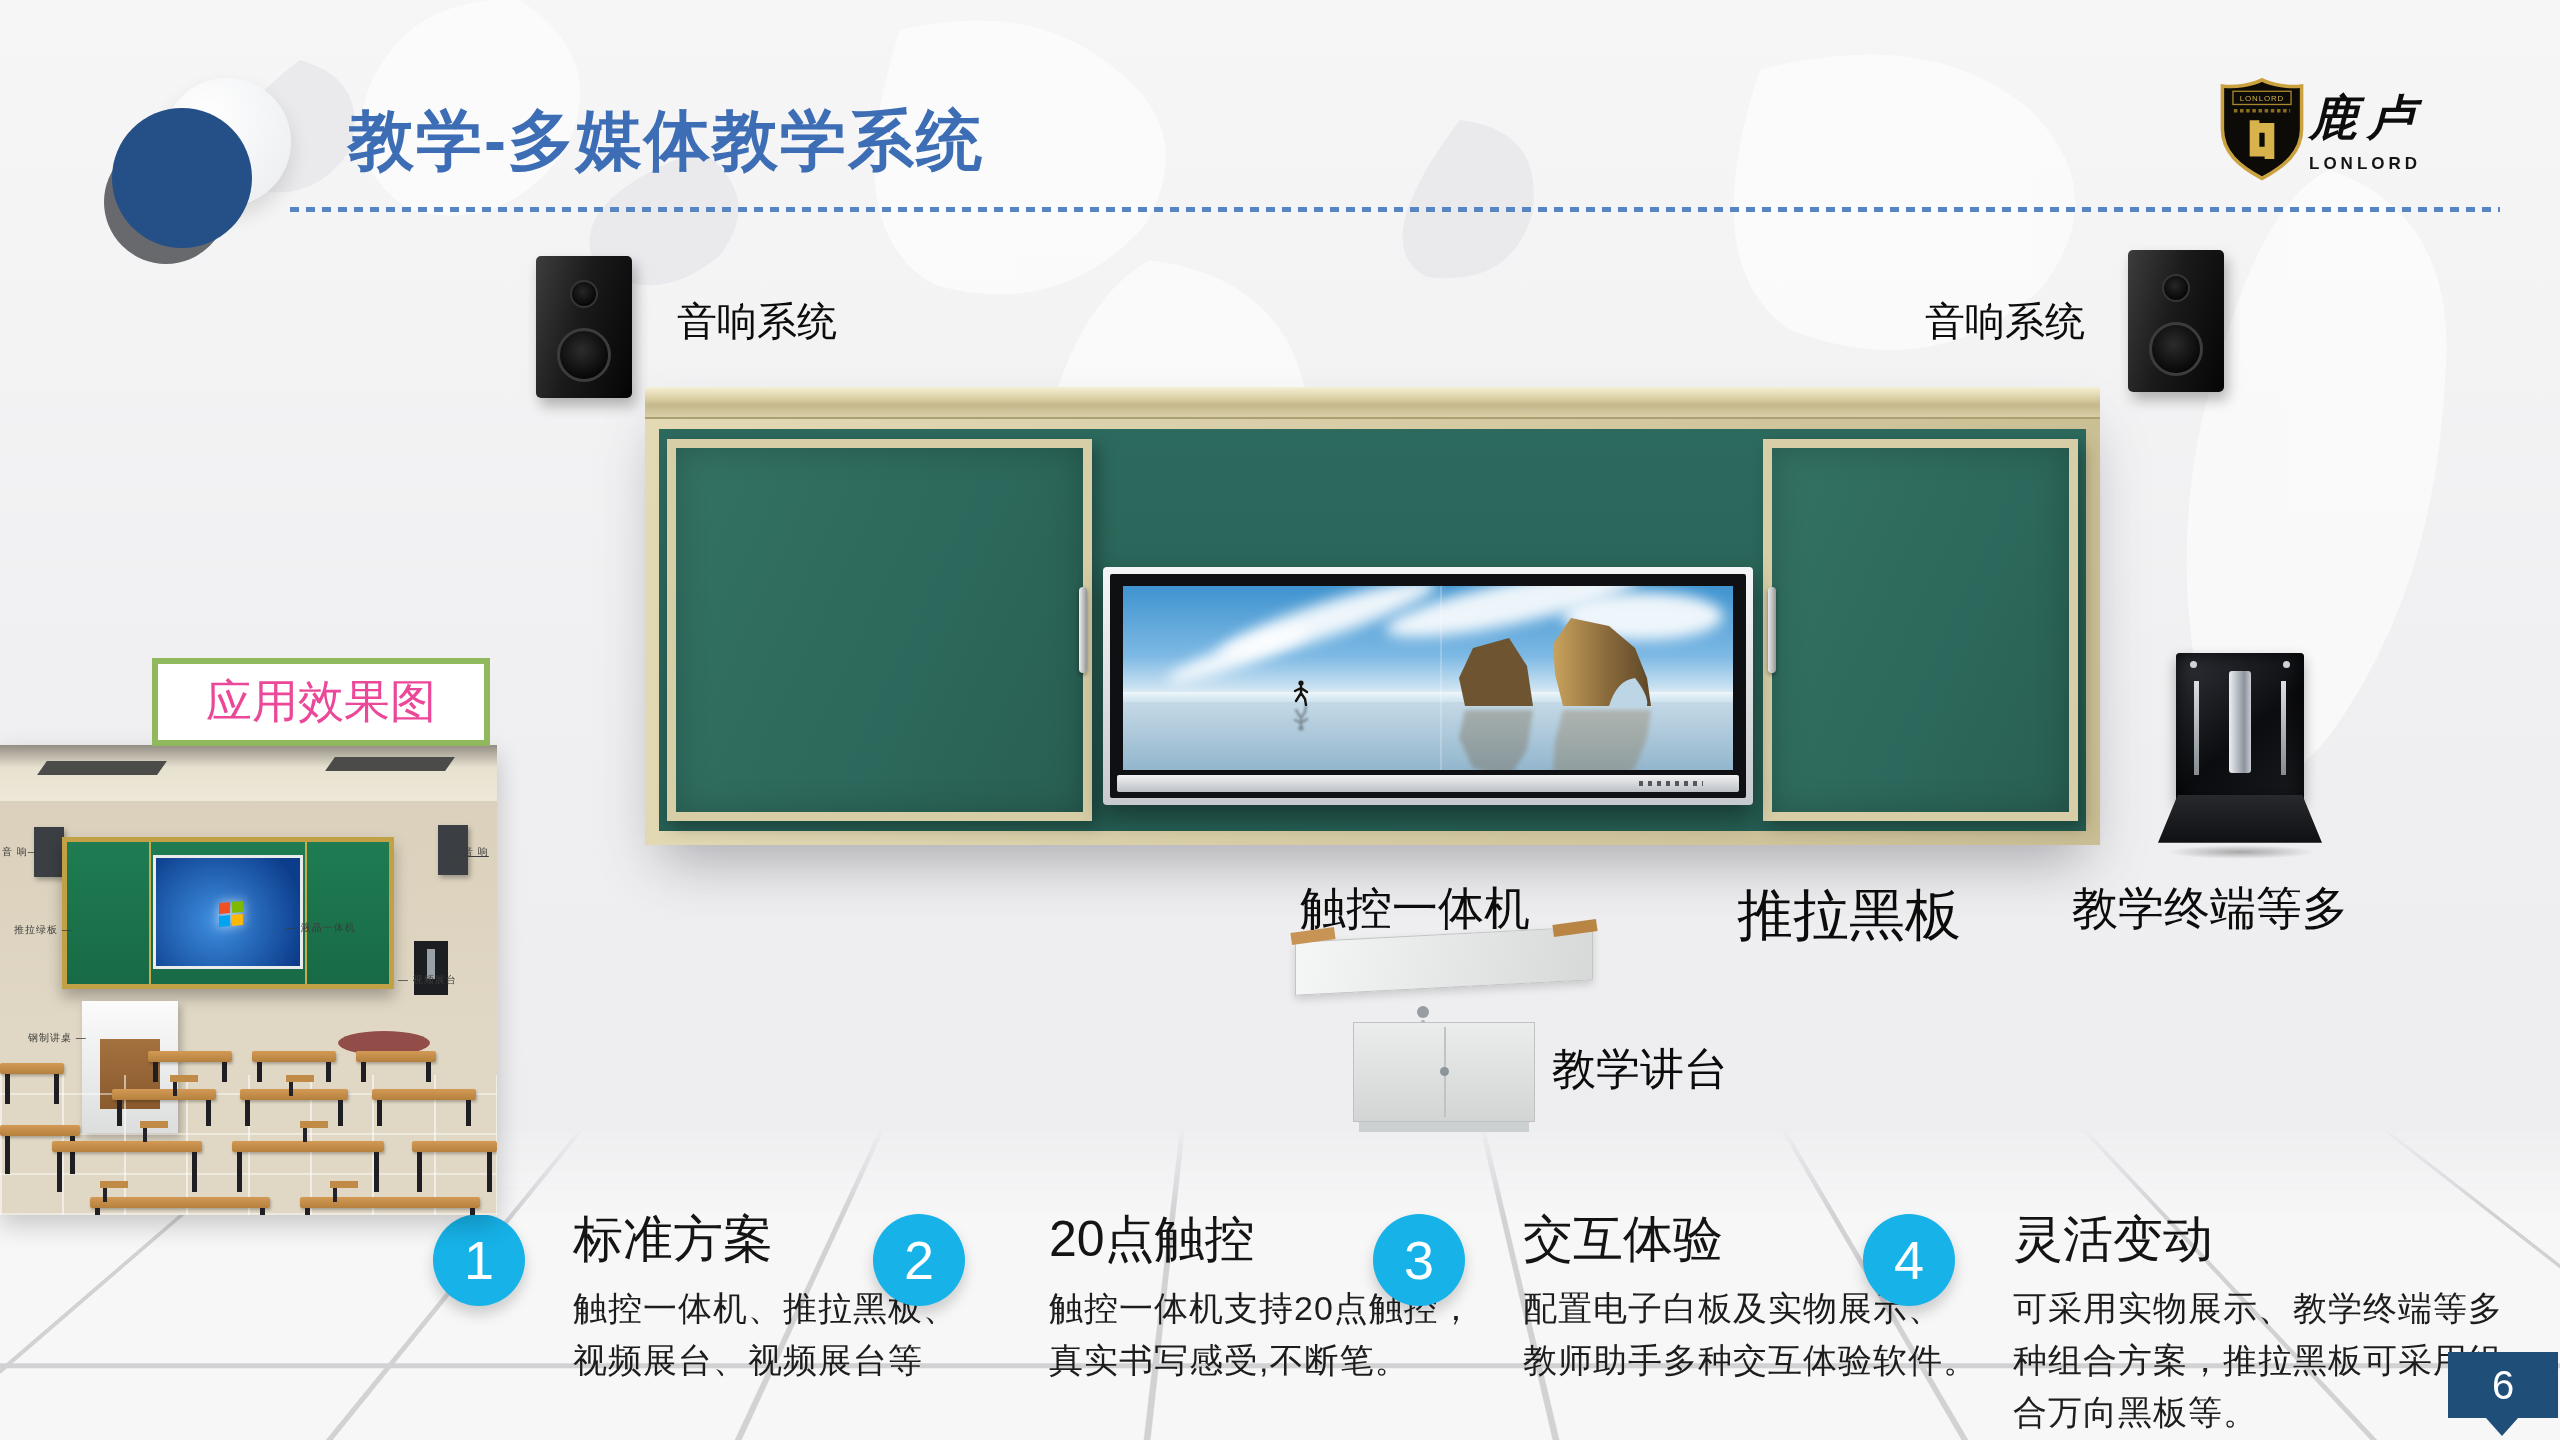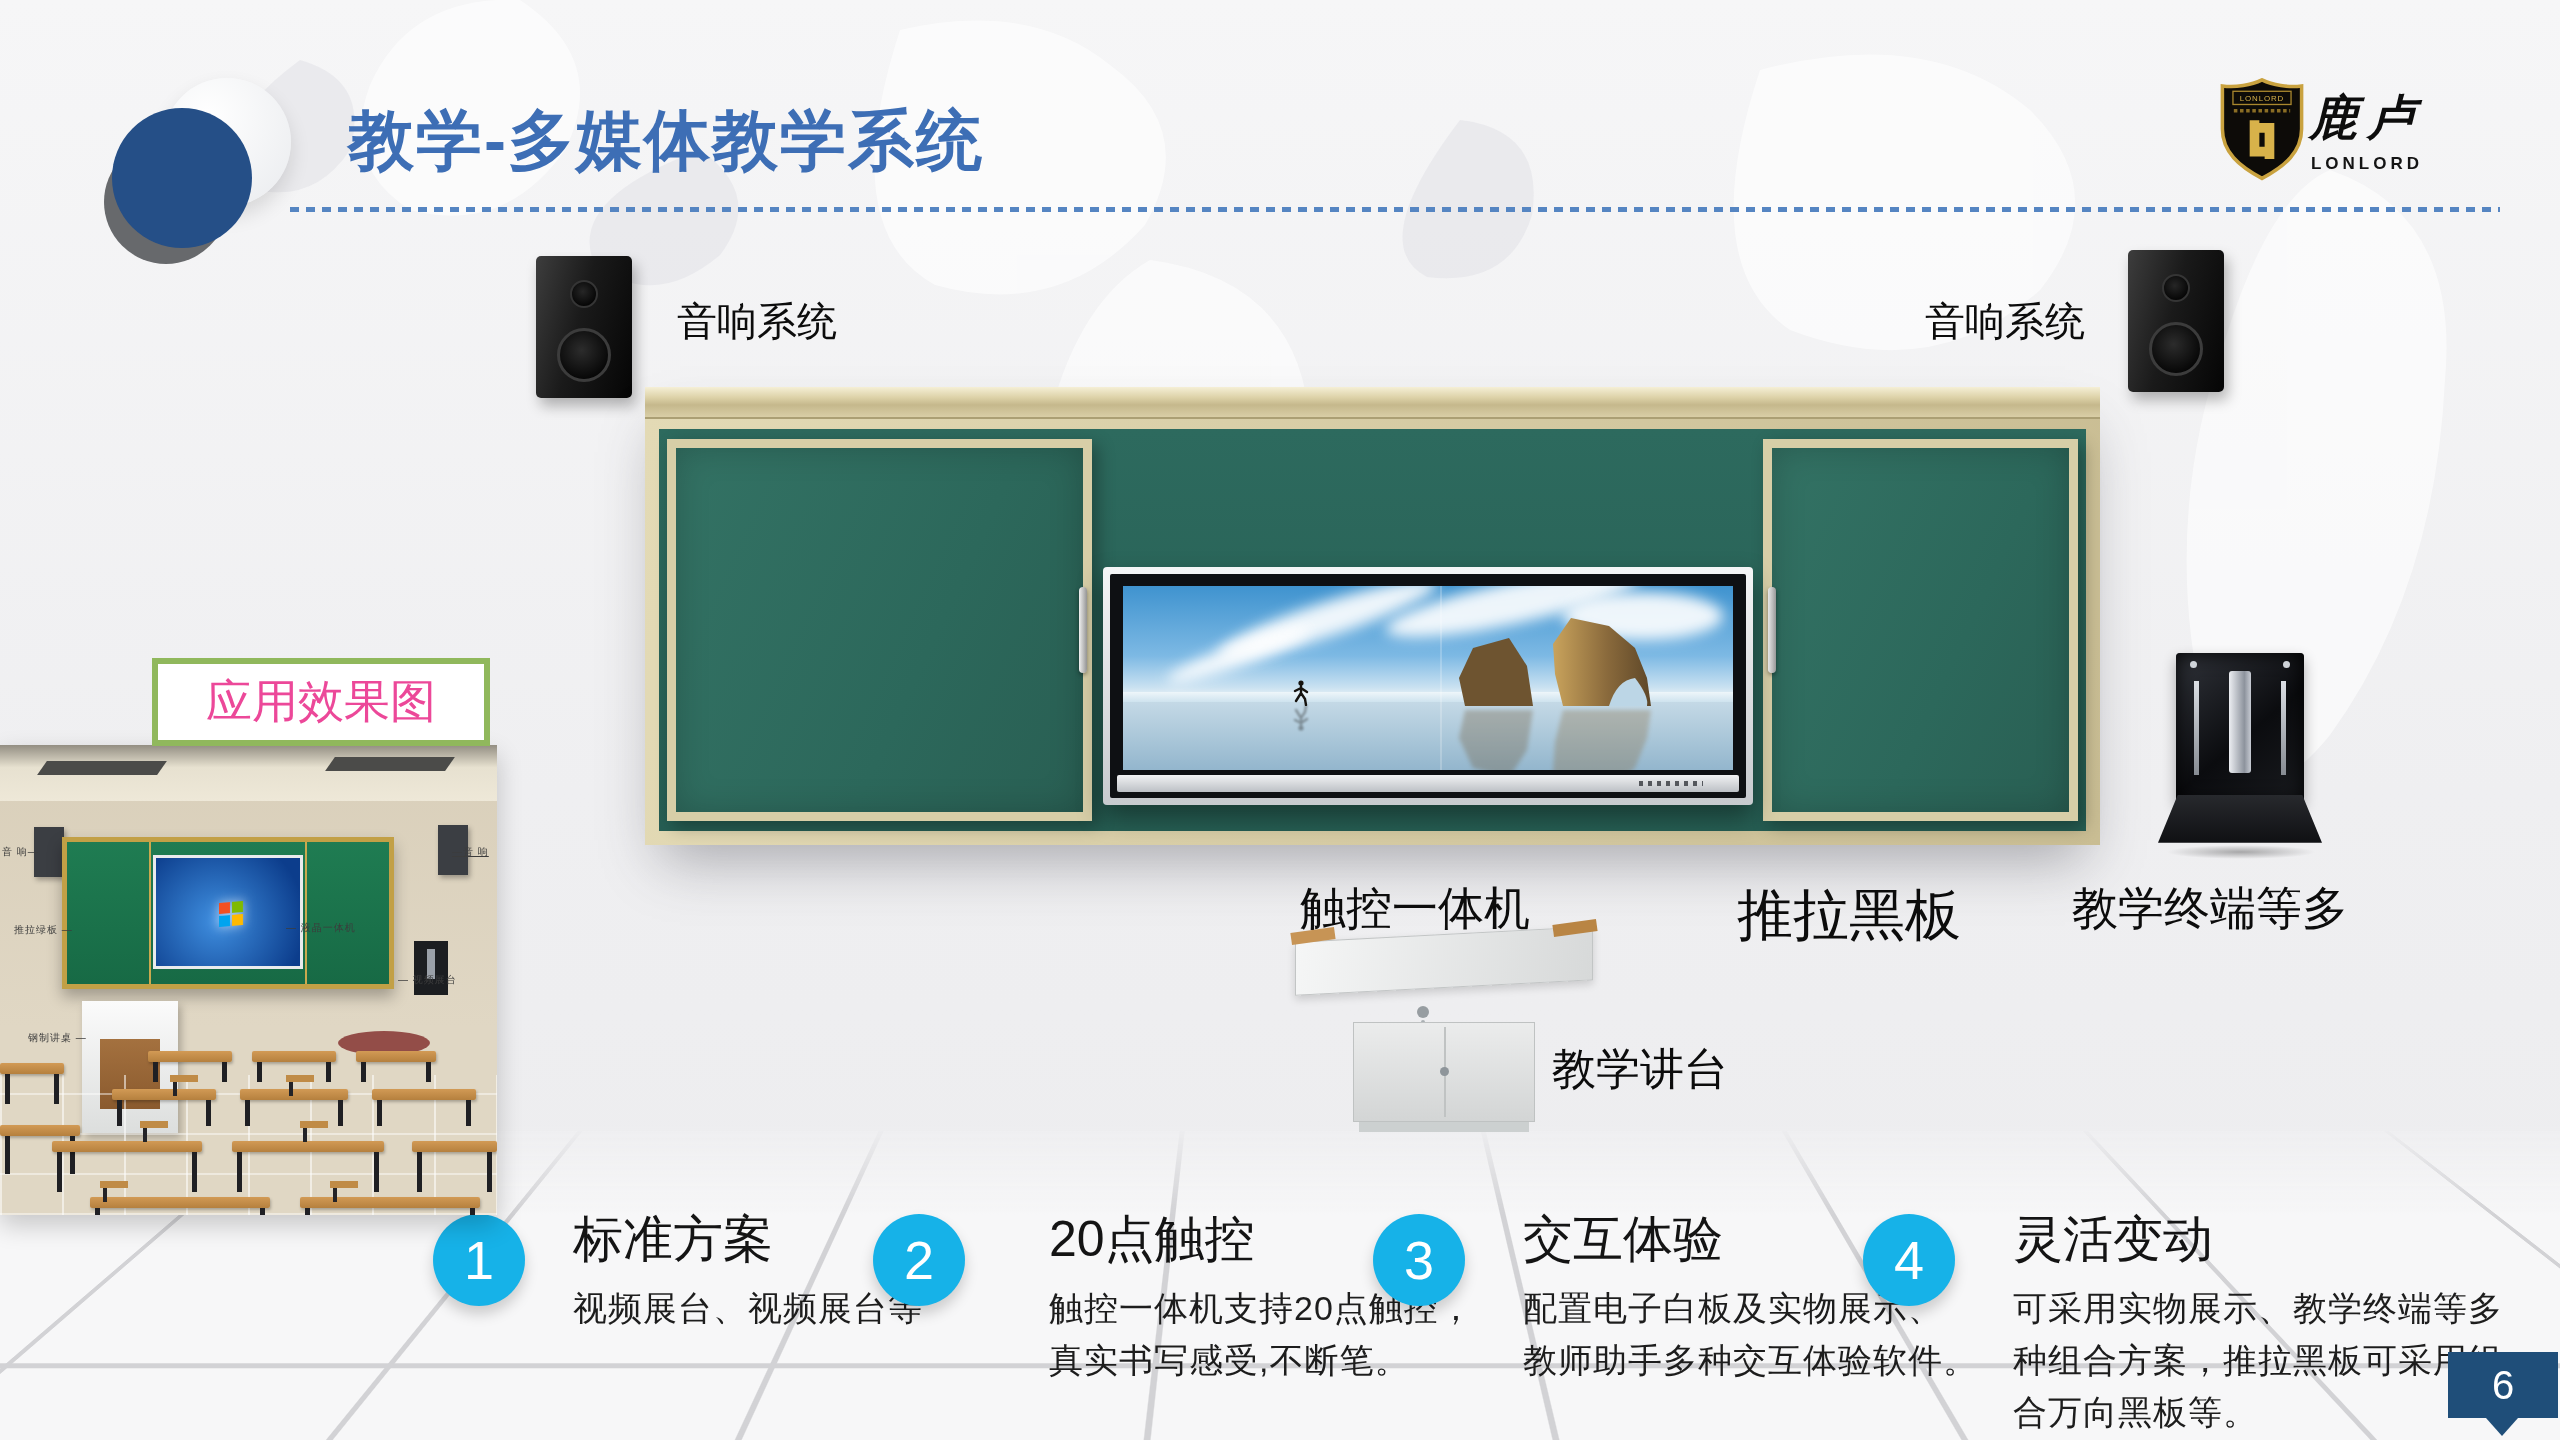--- a/index.html
+++ b/index.html
@@ -29,21 +29,21 @@
     background:radial-gradient(circle at 35% 30%, #ffffff, #e9ebee);
     box-shadow:0 10px 20px rgba(0,0,0,.12); }
   .circle.gray  { left:104px; top:140px; width:124px; height:124px; background:#67696c; }
   .circle.blue  { left:112px; top:108px; width:140px; height:140px; background:#254f87; }
   .page-title { position:absolute; left:348px; top:96px; font-size:66px; font-weight:700;
     color:#3d6eb5; letter-spacing:2px; }
   .title-dashes { position:absolute; left:290px; top:207px; width:2210px; height:5px;
     background:repeating-linear-gradient(90deg,#5585c2 0 9px, transparent 9px 16px); }
 
   .logo { position:absolute; left:2218px; top:78px; display:flex; align-items:center; gap:3px; }
-  .logo-text { display:flex; flex-direction:column; align-items:center; }
+  .logo-text { display:flex; flex-direction:column; align-items:flex-start; }
   .brand-cn { font-family:"Liberation Serif", serif; font-weight:700; font-style:italic;
     font-size:48px; color:#0d0d0d; letter-spacing:10px; }
   .brand-en { font-size:17px; font-weight:700; color:#141414; letter-spacing:4px; margin-top:4px; }
 
   
   .speaker { position:absolute; width:96px; height:142px; border-radius:5px;
     background:linear-gradient(105deg,#3d3d3d 0%,#1a1a1a 45%,#050505 100%);
     box-shadow:4px 8px 14px rgba(0,0,0,.28); }
   .speaker .woofer { position:absolute; left:21px; top:72px; width:54px; height:54px; border-radius:50%;
     border:3px solid #3c3c3c; background:radial-gradient(circle at 45% 40%, #2c2c2c, #060606 75%); }
@@ -374,20 +374,21 @@
       <div class="knob"></div>
     </div>
     <div class="pod-base"></div>
   </div>
   <div class="big-label" style="left:1552px; top:1040px; font-size:44px;">教学讲台</div>
 
   <div class="point" style="left:433px;">
     <div class="pt-circle">1</div>
     <div class="pt-title" style="left:140px;">标准方案</div>
     <div class="pt-desc" style="left:140px;">
+      <div class="pt-line">触控一体机、推拉黑板、</div>
       <div class="pt-line">视频展台、视频展台等</div>
     </div>
   </div>
 
   <div class="point" style="left:873px;">
     <div class="pt-circle">2</div>
     <div class="pt-title" style="left:176px;">20点触控</div>
     <div class="pt-desc" style="left:176px;">
       <div class="pt-line">触控一体机支持20点触控，</div>
       <div class="pt-line">真实书写感受,不断笔。</div>

